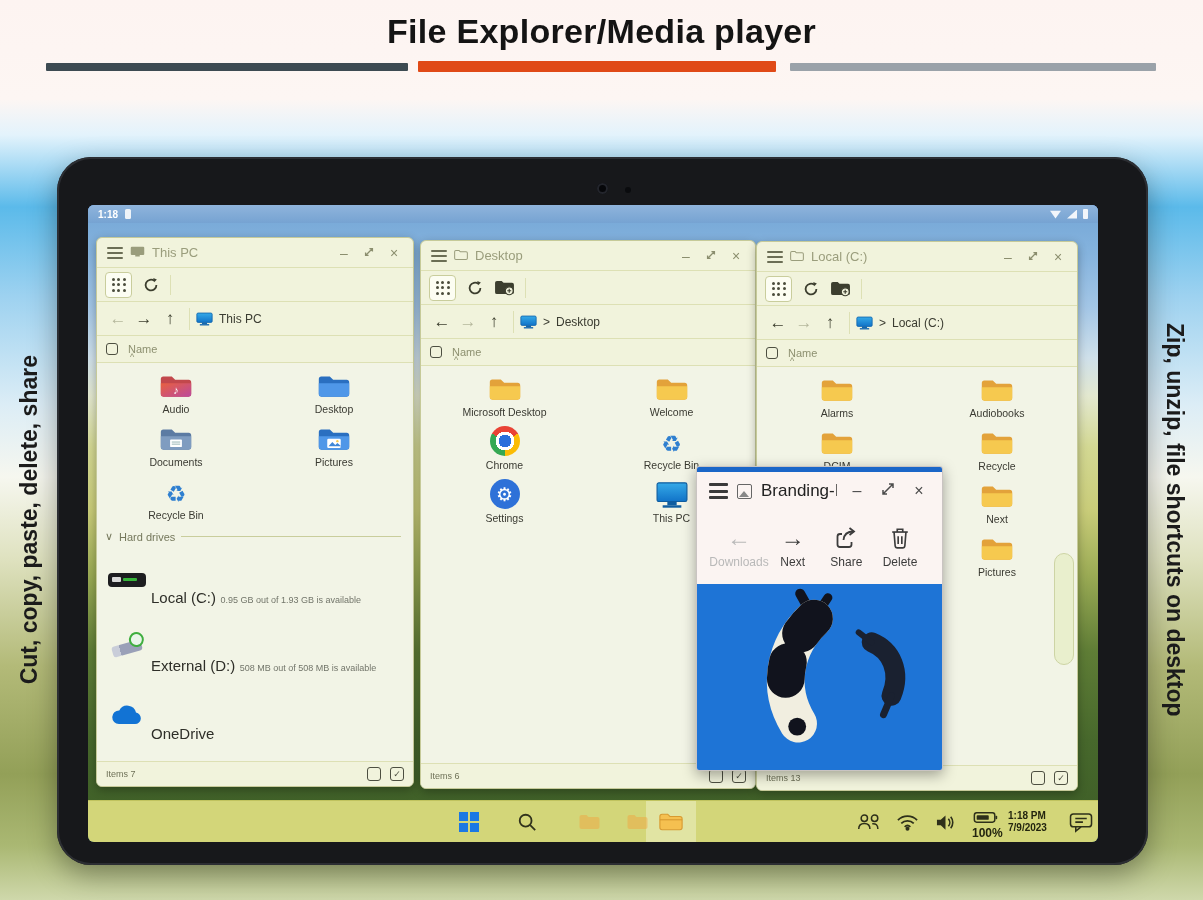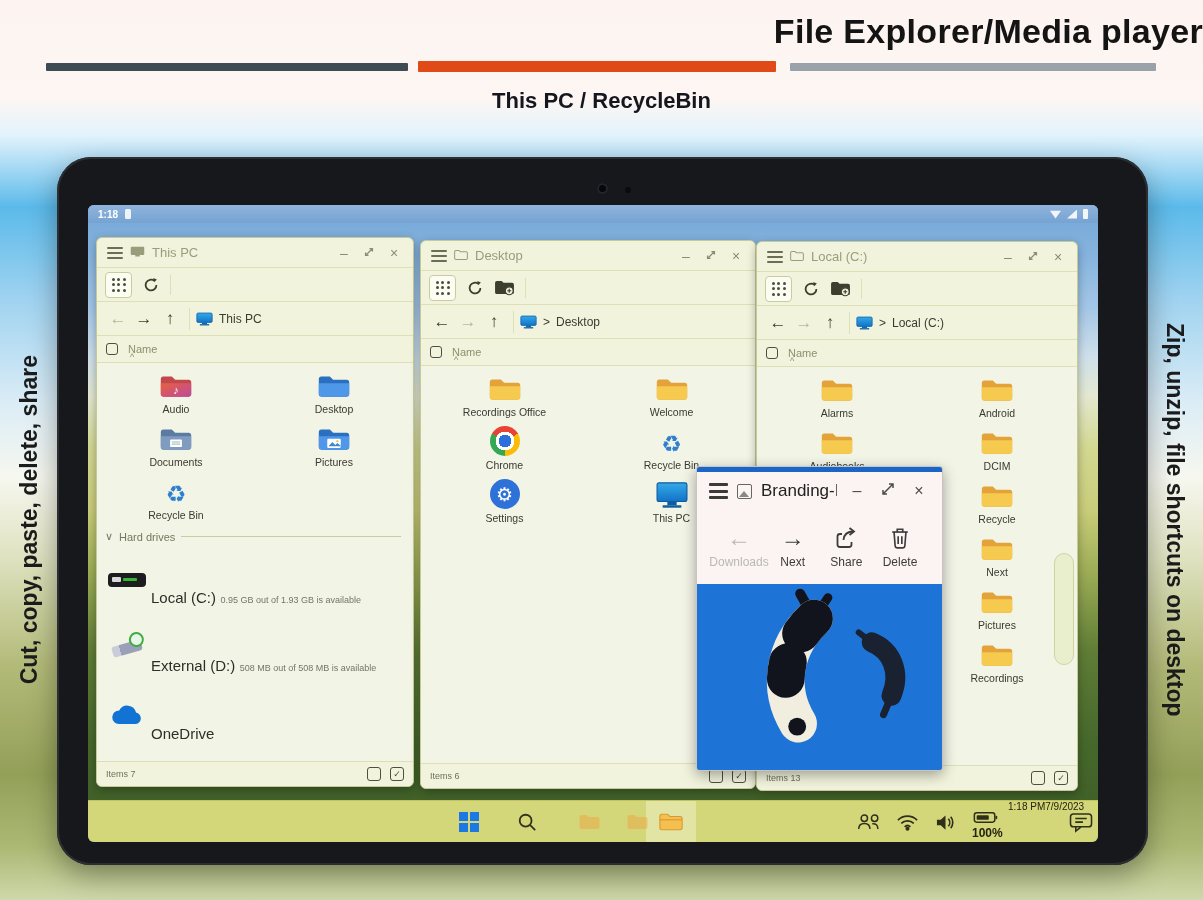--- a/index.html
+++ b/index.html
@@ -8,21 +8,21 @@
     font-family:"Liberation Sans", sans-serif;
     background:linear-gradient(180deg,
       #fdf4f1 0%, #fdf6f3 11%, #e3f3fc 15%, #5bbaea 23%,
       #9ed2f0 33%, #dcedf6 45%, #f6f7ef 53%, #dfe2c0 62%,
       #b3ba78 74%, #93a058 86%, #aab873 94%, #cfd8ab 100%);
     overflow:hidden; position:relative;
   }
   .page { position:absolute; inset:0; }
 
   
-  .hdr-title { position:absolute; top:12px; left:0; right:0; text-align:right;
+  .hdr-title { position:absolute; top:12px; left:0; right:0; text-align:center;
     font-size:34px; font-weight:700; color:#141414; letter-spacing:.3px; }
   .hdr-bars { position:absolute; top:60px; left:0; width:100%; height:14px; }
   .bar { position:absolute; border-radius:1px; }
   .bar.dark   { left:46px;  width:362px; height:8px;  top:3px; background:#3d4b52; }
   .bar.orange { left:418px; width:358px; height:11px; top:1px; background:#e04a17; }
   .bar.gray   { left:790px; width:366px; height:8px;  top:3px; background:#9aa2a9; }
   .hdr-sub { position:absolute; top:88px; left:0; right:0; text-align:center;
     font-size:22px; font-weight:700; color:#16161e; }
 
   
@@ -64,22 +64,22 @@
   .si-batt { width:5px; height:10px; border-radius:1px; }
 
   
   .taskbar { position:absolute; left:0; right:0; bottom:0; height:42px; z-index:9;
     background:#d3d679; border-top:1px solid #c0c35e; }
   .tb-highlight { position:absolute; left:558px; top:0; width:50px; height:42px; background:#e1e4a3; }
   .tb-ic { position:absolute; top:0; height:42px; display:flex; align-items:center; justify-content:center; }
   .winlogo { display:grid; grid-template-columns:9px 9px; grid-template-rows:9px 9px; gap:2px; }
   .winlogo i { background:#1b78e4; }
   .ghostfold { opacity:.5; }
-  .tb-time { position:absolute; top:0; height:42px; display:flex; flex-direction:row;
-    justify-content:center; font-size:10px; color:#23250f; line-height:12px; font-weight:400; }
+  .tb-time { position:absolute; top:0; height:42px; display:flex; flex-direction:column;
+    justify-content:center; font-size:10px; color:#23250f; line-height:12px; font-weight:700; }
   .tb-batt-pct { position:absolute; font-size:12px; color:#23250f; font-weight:700; }
 
   
   .win { position:absolute; background:#f1f3dc; border:1px solid #c6ca99; border-radius:6px;
     box-shadow:0 3px 10px rgba(0,0,0,.3); display:flex; flex-direction:column; z-index:2; overflow:hidden; }
   .titlebar { height:30px; display:flex; align-items:center; padding:0 10px; gap:7px;
     border-bottom:1px solid #dde0b4; flex:0 0 auto; }
   .hamb { display:inline-flex; flex-direction:column; gap:3px; width:16px; cursor:pointer; }
   .hamb i { display:block; height:2px; background:#6b6e55; border-radius:1px; }
   .wtitle { font-size:13px; color:#9a9d7c; flex:1 1 auto; white-space:nowrap; overflow:hidden; }
@@ -193,21 +193,20 @@
 </svg>
 
 <div class="page">
 
   <div class="hdr-title">File Explorer/Media player</div>
   <div class="hdr-bars">
     <div class="bar dark"></div>
     <div class="bar orange"></div>
     <div class="bar gray"></div>
   </div>
-  <div class="hdr-sub">This PC / RecycleBin</div>
 
   <div class="side-label side-left">
     <span>Cut, copy, paste, delete, share</span>
   </div>
   <div class="side-label side-right">
     <span>Zip, unzip, file shortcuts on desktop</span>
   </div>
 
   <div class="tablet">
     <div class="camera"></div>
@@ -459,21 +458,21 @@
         </div>
         <div class="content">
           <div class="igrid">
             <div class="fitem">
               <span class="ficon">
                 <svg class="fold" viewBox="0 0 40 32">
                     <path d="M2 7 q0-3 3-3 h10 l4 4 h16 q3 0 3 3 v14 q0 3-3 3 H5 q-3 0-3-3 Z" fill="#e3a23a"></path>
                     <path d="M2 12 h36 v13 q0 3-3 3 H5 q-3 0-3-3 Z" fill="#f6c94f"></path>
                   </svg>
               </span>
-              <span class="flabel">Recordings Office</span>
+              <span class="flabel">Microsoft Desktop</span>
             </div>
             <div class="fitem">
               <span class="ficon">
                 <svg class="fold" viewBox="0 0 40 32">
                     <path d="M2 7 q0-3 3-3 h10 l4 4 h16 q3 0 3 3 v14 q0 3-3 3 H5 q-3 0-3-3 Z" fill="#e3a23a"></path>
                     <path d="M2 12 h36 v13 q0 3-3 3 H5 q-3 0-3-3 Z" fill="#f6c94f"></path>
                   </svg>
               </span>
               <span class="flabel">Welcome</span>
             </div>
@@ -597,75 +596,57 @@
                 </span>
               <span class="flabel">Alarms</span>
             </div>
             <div class="fitem">
               <span class="ficon">
                   <svg class="fold" viewBox="0 0 40 32">
                     <path d="M2 7 q0-3 3-3 h10 l4 4 h16 q3 0 3 3 v14 q0 3-3 3 H5 q-3 0-3-3 Z" fill="#e3a23a"></path>
                     <path d="M2 12 h36 v13 q0 3-3 3 H5 q-3 0-3-3 Z" fill="#f6c94f"></path>
                   </svg>
                 </span>
-              <span class="flabel">Android</span>
+              <span class="flabel">Audiobooks</span>
             </div>
             <div class="fitem">
               <span class="ficon">
                   <svg class="fold" viewBox="0 0 40 32">
                     <path d="M2 7 q0-3 3-3 h10 l4 4 h16 q3 0 3 3 v14 q0 3-3 3 H5 q-3 0-3-3 Z" fill="#e3a23a"></path>
                     <path d="M2 12 h36 v13 q0 3-3 3 H5 q-3 0-3-3 Z" fill="#f6c94f"></path>
                   </svg>
                 </span>
-              <span class="flabel">Audiobooks</span>
-            </div>
-            <div class="fitem">
+              <span class="flabel">DCIM</span>
+            </div>
+            <div class="fitem" style="grid-column:2;">
               <span class="ficon">
                   <svg class="fold" viewBox="0 0 40 32">
                     <path d="M2 7 q0-3 3-3 h10 l4 4 h16 q3 0 3 3 v14 q0 3-3 3 H5 q-3 0-3-3 Z" fill="#e3a23a"></path>
                     <path d="M2 12 h36 v13 q0 3-3 3 H5 q-3 0-3-3 Z" fill="#f6c94f"></path>
                   </svg>
                 </span>
-              <span class="flabel">DCIM</span>
+              <span class="flabel">Recycle</span>
             </div>
             <div class="fitem" style="grid-column:2;">
               <span class="ficon">
                   <svg class="fold" viewBox="0 0 40 32">
                     <path d="M2 7 q0-3 3-3 h10 l4 4 h16 q3 0 3 3 v14 q0 3-3 3 H5 q-3 0-3-3 Z" fill="#e3a23a"></path>
                     <path d="M2 12 h36 v13 q0 3-3 3 H5 q-3 0-3-3 Z" fill="#f6c94f"></path>
                   </svg>
                 </span>
-              <span class="flabel">Recycle</span>
+              <span class="flabel">Next</span>
             </div>
             <div class="fitem" style="grid-column:2;">
               <span class="ficon">
                   <svg class="fold" viewBox="0 0 40 32">
                     <path d="M2 7 q0-3 3-3 h10 l4 4 h16 q3 0 3 3 v14 q0 3-3 3 H5 q-3 0-3-3 Z" fill="#e3a23a"></path>
                     <path d="M2 12 h36 v13 q0 3-3 3 H5 q-3 0-3-3 Z" fill="#f6c94f"></path>
                   </svg>
                 </span>
-              <span class="flabel">Next</span>
-            </div>
-            <div class="fitem" style="grid-column:2;">
-              <span class="ficon">
-                  <svg class="fold" viewBox="0 0 40 32">
-                    <path d="M2 7 q0-3 3-3 h10 l4 4 h16 q3 0 3 3 v14 q0 3-3 3 H5 q-3 0-3-3 Z" fill="#e3a23a"></path>
-                    <path d="M2 12 h36 v13 q0 3-3 3 H5 q-3 0-3-3 Z" fill="#f6c94f"></path>
-                  </svg>
-                </span>
               <span class="flabel">Pictures</span>
-            </div>
-            <div class="fitem" style="grid-column:2;">
-              <span class="ficon">
-                  <svg class="fold" viewBox="0 0 40 32">
-                    <path d="M2 7 q0-3 3-3 h10 l4 4 h16 q3 0 3 3 v14 q0 3-3 3 H5 q-3 0-3-3 Z" fill="#e3a23a"></path>
-                    <path d="M2 12 h36 v13 q0 3-3 3 H5 q-3 0-3-3 Z" fill="#f6c94f"></path>
-                  </svg>
-                </span>
-              <span class="flabel">Recordings</span>
             </div>
           </div>
         </div>
         <div class="statusrow">
           <span>Items 13</span>
           <span class="sp"></span>
           <span class="selboxes">
             <span class="cbx big"></span>
             <span class="cbx big chk">✓</span>
           </span>

